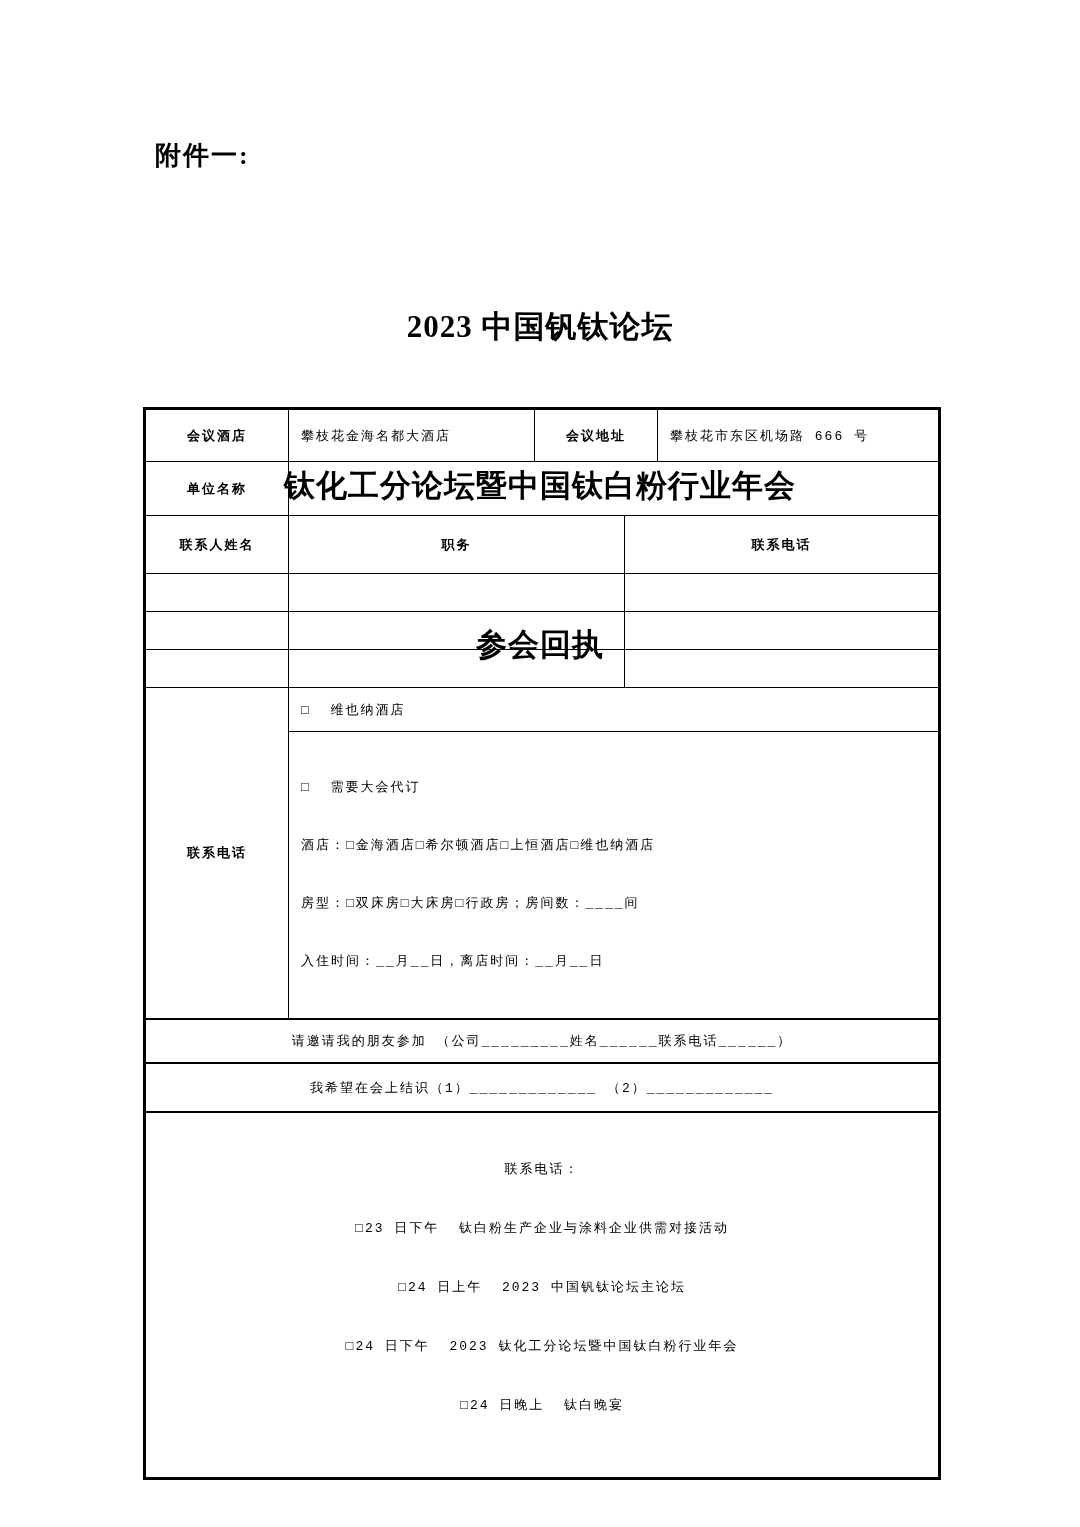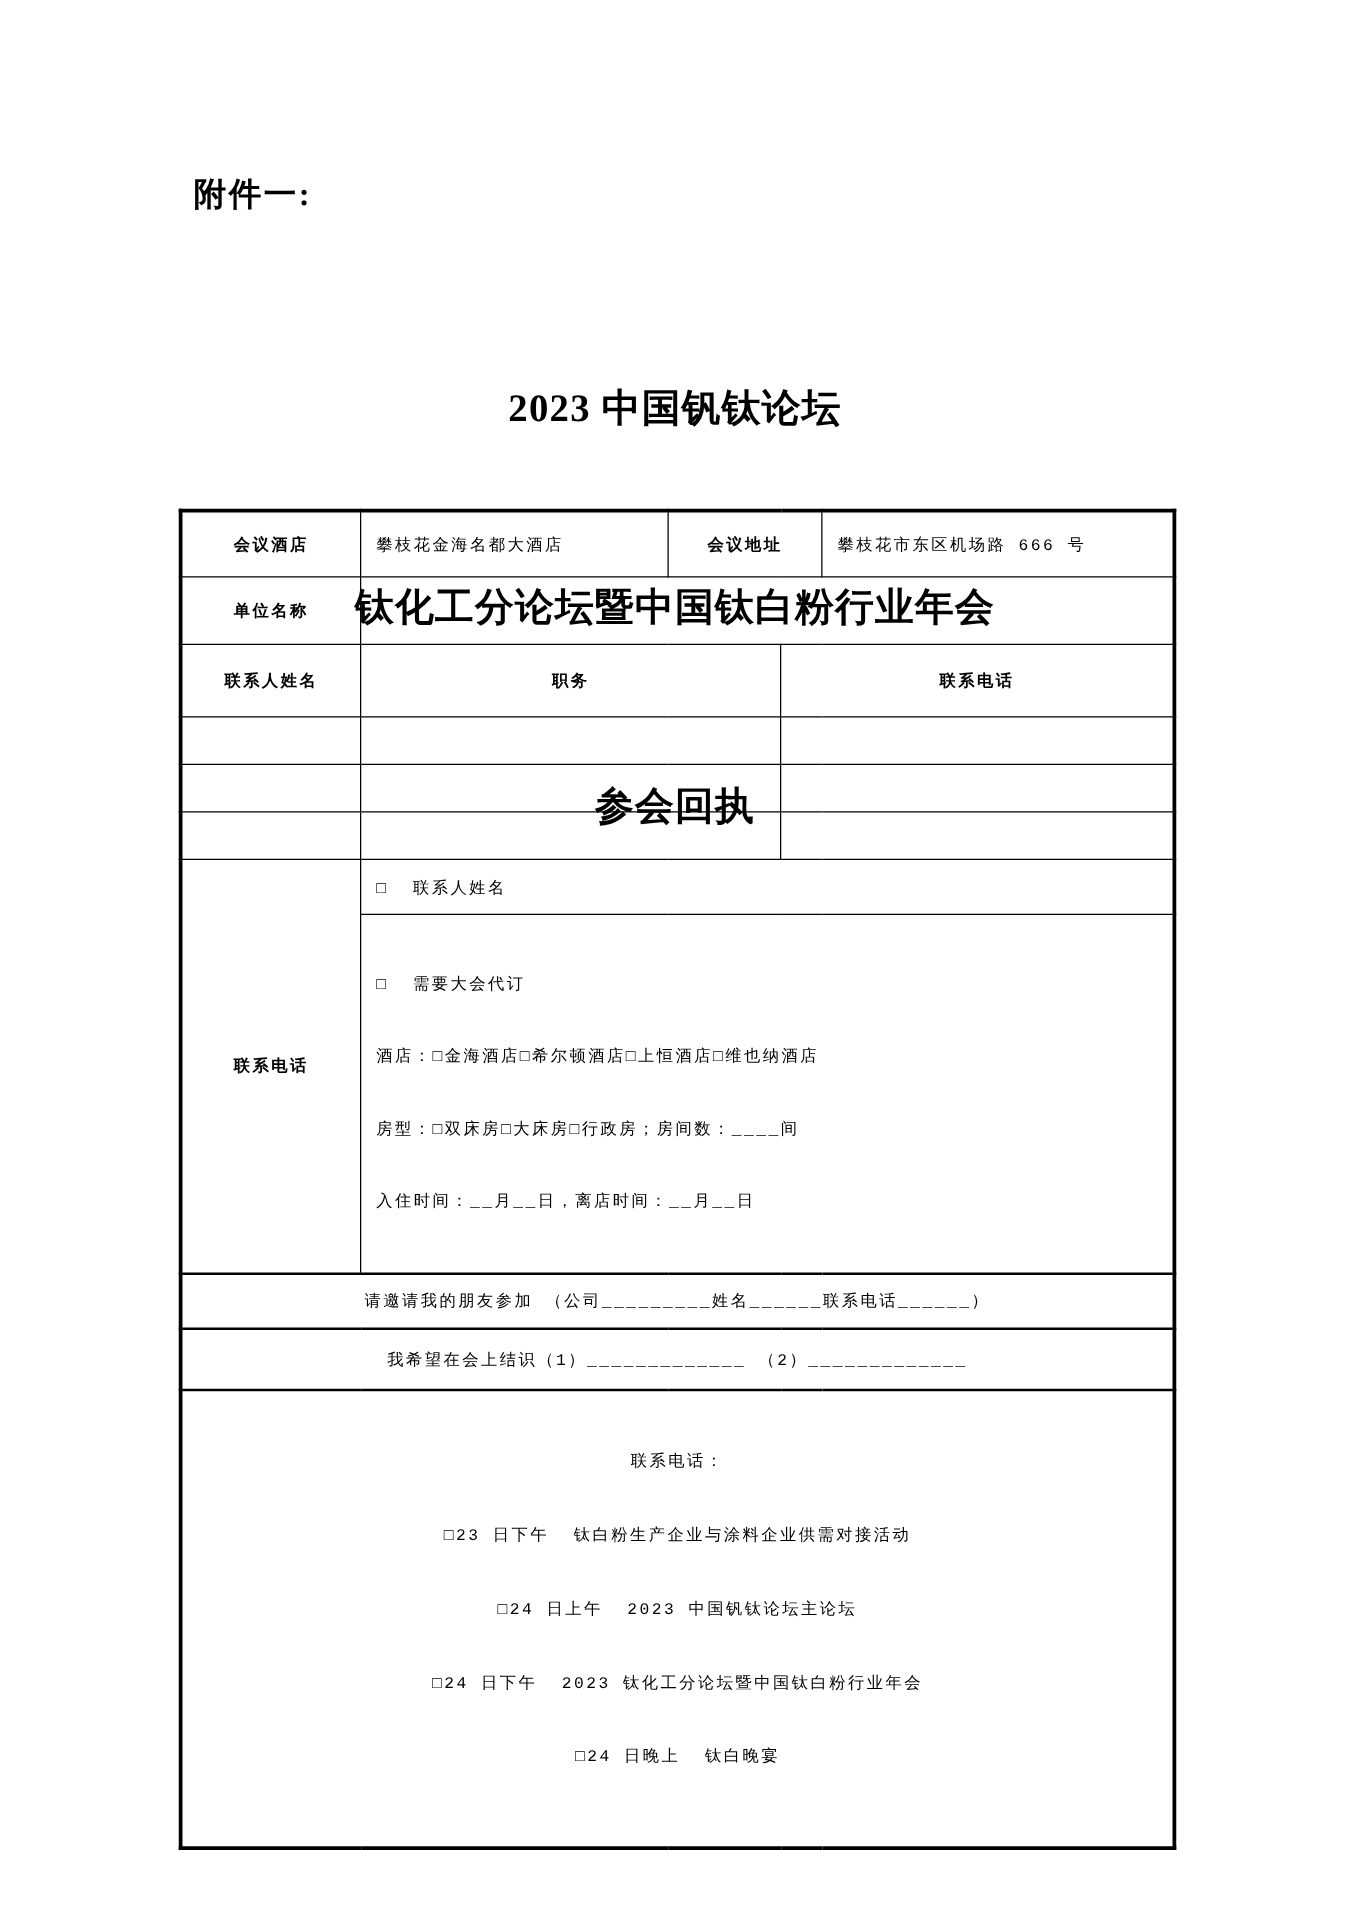--- a/index.html
+++ b/index.html
@@ -128,21 +128,21 @@
         <td colspan="2"></td>
         <td colspan="2"></td>
       </tr>
       <tr class="re">
         <td></td>
         <td colspan="2"></td>
         <td colspan="2"></td>
       </tr>
       <tr class="r7">
         <td class="lbl" rowspan="2">联系电话</td>
-        <td colspan="4" class="txt">□  联系人姓名</td>
+        <td colspan="4" class="txt">□  维也纳酒店</td>
       </tr>
       <tr class="r8">
         <td colspan="4" class="txt multi r8cell">
           <div>□  需要大会代订</div>
           <div>酒店：□金海酒店□希尔顿酒店□上恒酒店□维也纳酒店</div>
           <div>房型：□双床房□大床房□行政房；房间数：____间</div>
           <div>入住时间：__月__日，离店时间：__月__日</div>
         </td>
       </tr>
       <tr class="r9 thick">

